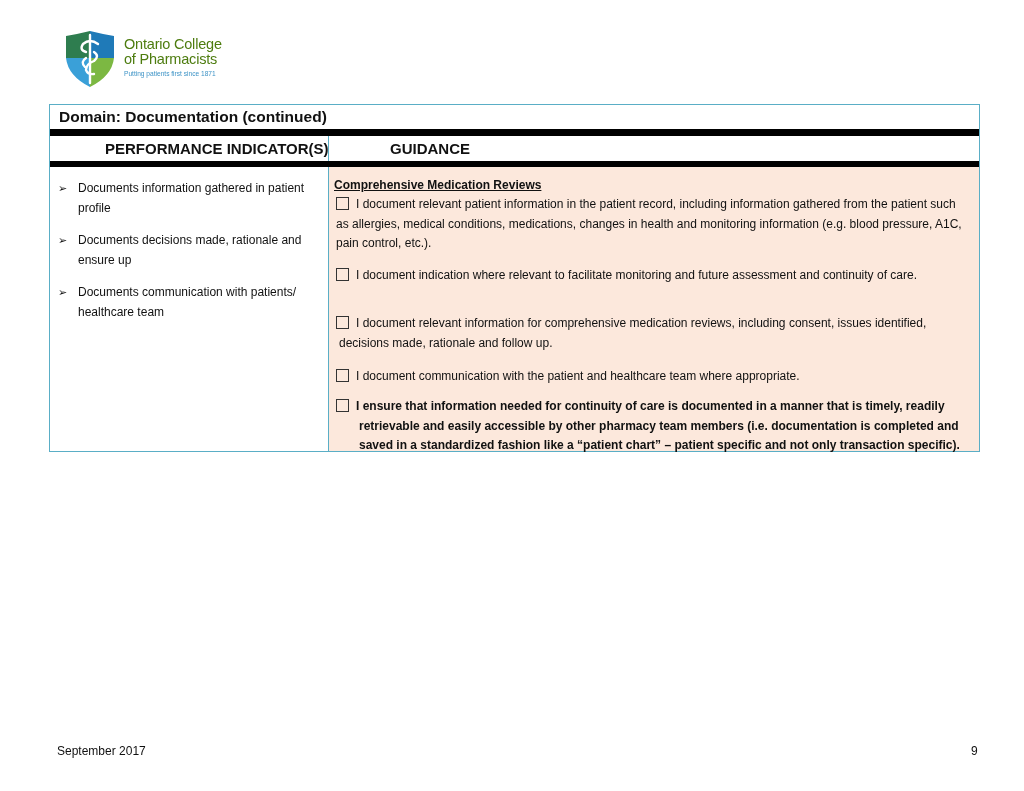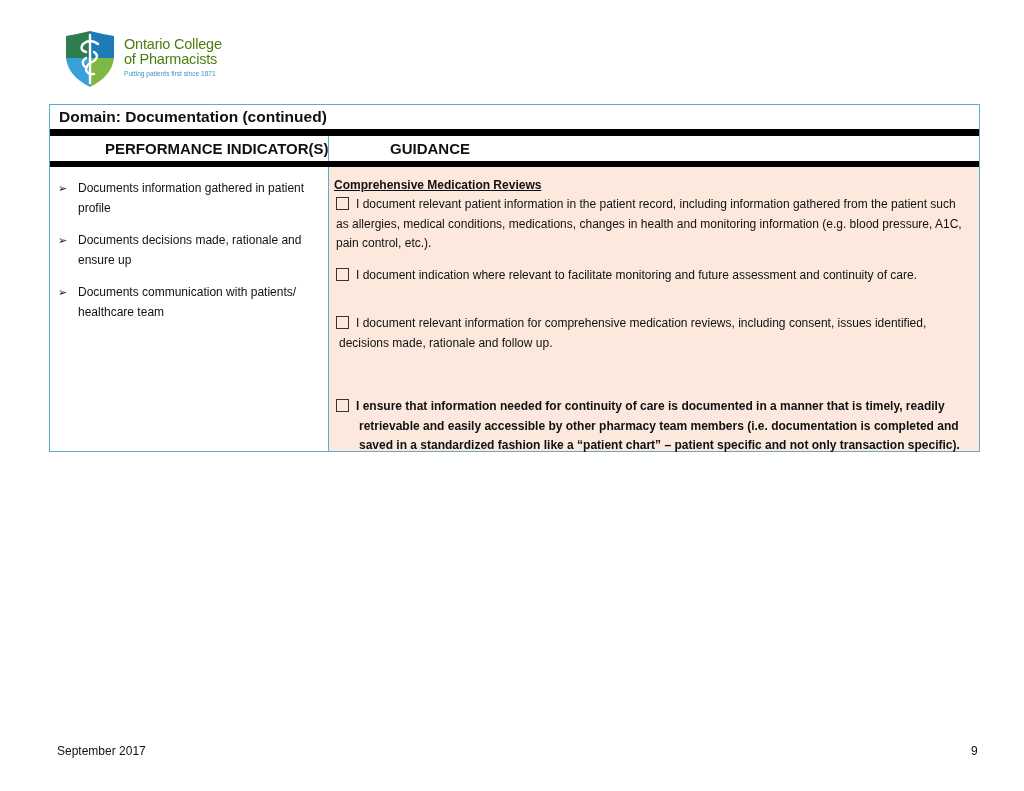--- a/index.html
+++ b/index.html
@@ -108,20 +108,23 @@
 
     <div class="check-item" style="top:18px;margin-top:10px;">
       <span class="checkbox"></span><span>I document relevant patient information in the patient record, including information gathered from the patient such as allergies, medical conditions, medications, changes in health and monitoring information (e.g. blood pressure, A1C, pain control, etc.).</span>
     </div>
     <div class="check-item" style="top:147px; padding-left:3px;">
       <span class="checkbox" style="margin-left:-3px;"></span><span>I document relevant information for comprehensive medication reviews, including consent, issues identified, decisions made, rationale and follow up.</span>
     </div>
     <div class="check-item" style="top:99px;">
       <span class="checkbox"></span><span>I document indication where relevant to facilitate monitoring and future assessment and continuity of care.</span>
     </div>
+    <div class="check-item" style="top:200px;">
+      <span class="checkbox"></span><span>I document communication with the patient and healthcare team where appropriate.</span>
+    </div>
     <div class="check-item indent" style="top:230px;font-weight:bold;">
       <span class="checkbox"></span><span>I ensure that information needed for continuity of care is documented in a manner that is timely, readily retrievable and easily accessible by other pharmacy team members (i.e. documentation is completed and saved in a standardized fashion like a “patient chart” – patient specific and not only transaction specific).</span>
     </div>
   </div>
 </div>
 
 <div class="footer-date">September 2017</div>
 <div class="footer-page">9</div>
 
 </body></html>

